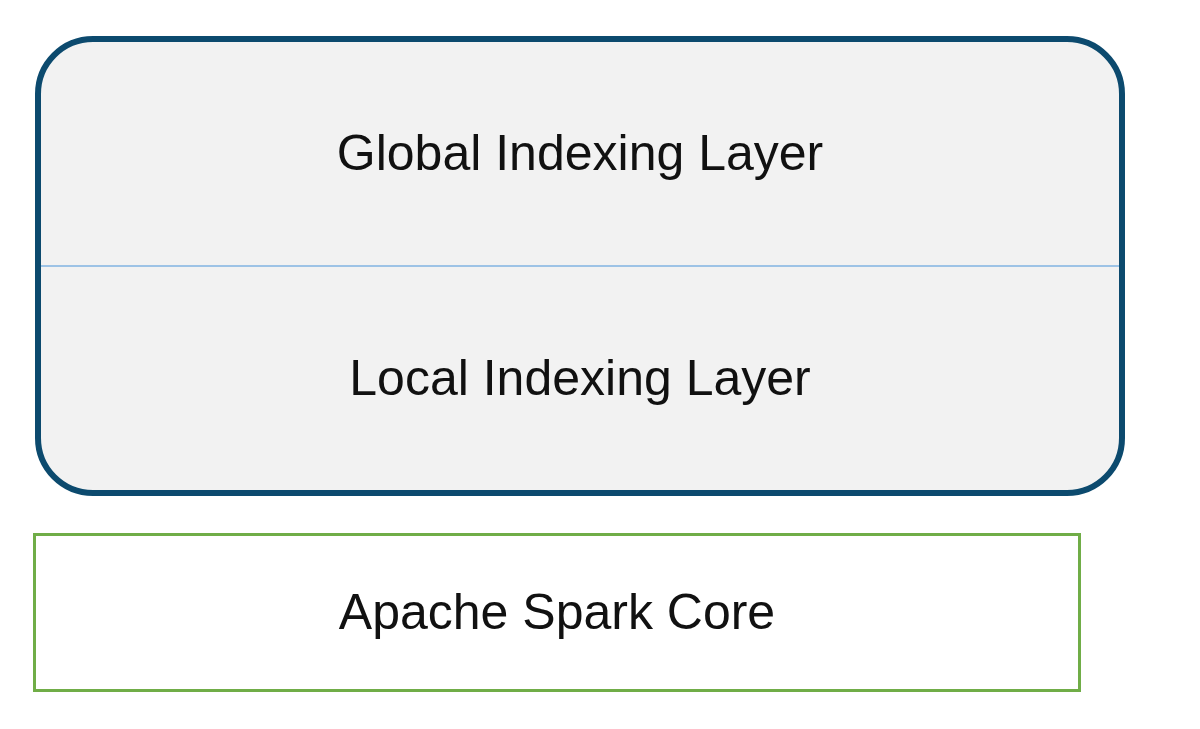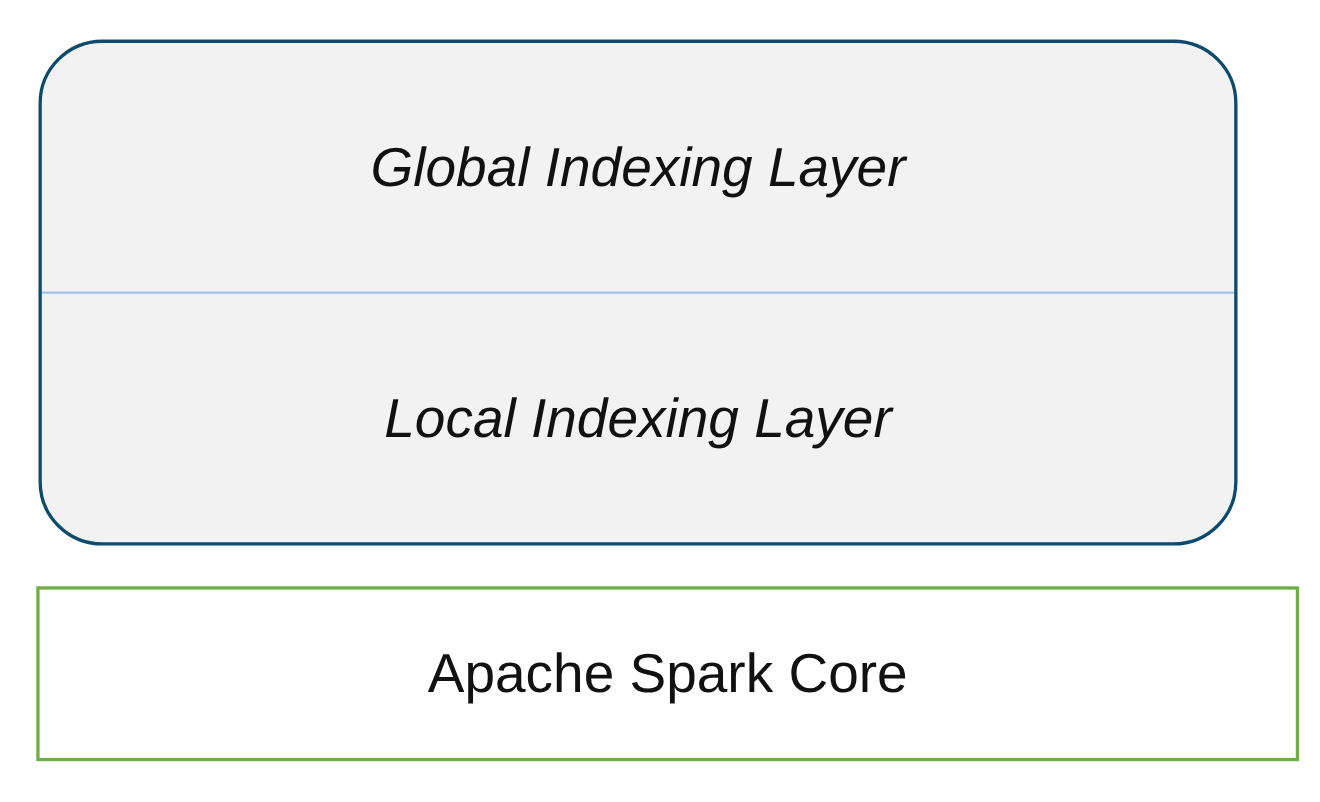--- a/index.html
+++ b/index.html
@@ -17,26 +17,25 @@
   }
   
   .stack-box {
     position: absolute;
     left: 35px;
     top: 36px;
     width: 1090px;
     height: 460px;
     box-sizing: border-box;
     background: #F2F2F2;
-    border: 3px solid #0c4a6e;
+    border: 6px solid #0c4a6e;
     border-radius: 58px;
     display: flex;
     flex-direction: column;
     overflow: hidden;
-    font-style: italic;
   }
   .stack-row {
     flex: 1 1 0;
     display: flex;
     align-items: center;
     justify-content: center;
     box-sizing: border-box;
   }
   .stack-row + .stack-row {
     border-top: 2px solid #9DC3E6;
@@ -47,21 +46,21 @@
     color: #111111;
     letter-spacing: 0px;
     white-space: nowrap;
     text-align: center;
   }
   
   .base-box {
     position: absolute;
     left: 33px;
     top: 533px;
-    width: 1148px;
+    width: 1048px;
     height: 159px;
     box-sizing: border-box;
     background: #FFFFFF;
     border: 3px solid #70AD47;
     display: flex;
     align-items: center;
     justify-content: center;
   }
   .base-label {
     font-size: 50px;

